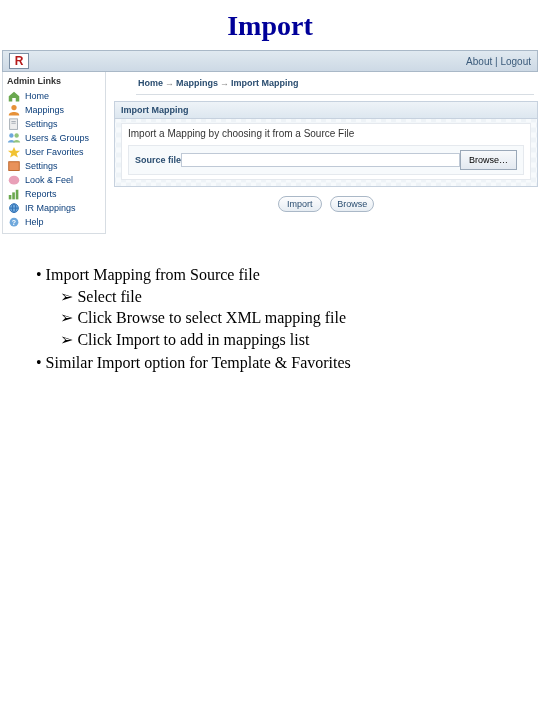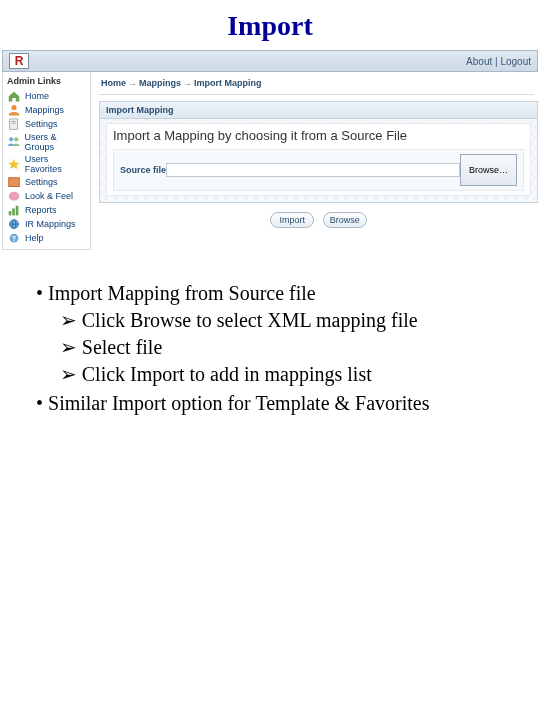--- a/index.html
+++ b/index.html
@@ -8,43 +8,43 @@
   .slide-title { font-family: "Times New Roman", serif; font-size: 28px; font-weight: bold; color: #000099; text-align: center; padding: 10px 0 8px; }
 
   .app-wrap { width: 536px; margin: 0 2px; }
   .topbar { height: 22px; background: linear-gradient(#e0e9f0, #cdd9e5); border: 1px solid #a9b8c7; display: flex; align-items: center; justify-content: space-between; padding: 0 6px; }
   .logo { width: 20px; height: 16px; background: #fff; border: 1px solid #7a8ea3; position: relative; display:flex; align-items:center; justify-content:center; }
   .logo-r { font: bold 12px Arial; color: #b51a1a; line-height: 1; }
   .top-links { font-size: 10px; color: #3a5a7a; }
   .top-links span { cursor: pointer; }
 
   .app-body { display: flex; }
-  .sidebar { width: 89px; border: 1px solid #d7dde3; border-top: none; padding: 2px 0 4px; }
+  .sidebar { width: 104px; border: 1px solid #d7dde3; border-top: none; padding: 2px 0 4px; }
   .sidebar-header { font: bold 9px Arial; color: #333; padding: 2px 4px 3px; }
   .sidebar-item { display: flex; align-items: center; gap: 4px; padding: 1px 4px; font-size: 9px; color: #0a3d7a; cursor: pointer; }
   .sicon { width: 14px; height: 12px; display: inline-block; }
 
   .main { flex: 1; padding: 4px 0 0 8px; }
-  .breadcrumb { font: bold 9px Arial; color: #2a4d70; padding: 2px 2px 6px; border-bottom: 1px solid #d7dde3; margin-right:4px;}
+  .breadcrumb { font: bold 9px Arial; color: #2a4d70; padding: 2px 2px 6px; border-bottom: 1px solid #d7dde3; margin-right:4px;margin-left:22px;}
   .breadcrumb .arrow { color: #888; font-weight: normal; padding: 0 2px; }
 
   .panel { margin-top: 6px; border: 1px solid #c6d1de; }
   .panel-hd { background: linear-gradient(#eef3f8, #dde7f0); font: bold 9px Arial; color: #2a4d70; padding: 3px 6px; border-bottom: 1px solid #c6d1de; }
   .panel-body { padding: 4px 6px 6px; font-size: 9px; color: #333; background: repeating-conic-gradient(#f7fafc 0% 25%, #eef3f7 0% 50%) 50%/10px 10px; }
   .panel-inner { background: #fff; padding: 4px 6px; border: 1px solid #e5e9ee; }
-  .desc { font-size: 13px; color: #333; margin-bottom: 6px; }
+  .desc { font-size: 10px; color: #333; margin-bottom: 6px; }
   .src-row { display: flex; align-items: center; background: #f7fafc; border: 1px solid #e5e9ee; padding: 4px 6px; }
   .src-label { font: bold 9px Arial; color: #2a4d70; }
   .file-input { flex: 1; height: 14px; border: 1px solid #bfc9d6; background: #fff; font-size: 9px; padding: 0 2px; }
-  .browse-btn { height: 32px; font-size: 9px; padding: 0 8px; border: 1px solid #9aa8b8; background: linear-gradient(#f7f9fb,#e3e9f0); cursor: pointer; }
+  .browse-btn { height: 20px; font-size: 9px; padding: 0 8px; border: 1px solid #9aa8b8; background: linear-gradient(#f7f9fb,#e3e9f0); cursor: pointer; }
 
   .btn-row { text-align: center; margin-top: 6px; }
   .capsule { display: inline-block; min-width: 44px; height: 16px; line-height: 14px; font-size: 9px; color: #2a4d70; border: 1px solid #aab8c7; border-radius: 8px; background: linear-gradient(#fdfdfe,#e7edf3); margin: 0 2px; cursor: pointer; text-align:center; padding:0 6px; }
 
-  .bullets { padding: 30px 36px 0; font-family: "Times New Roman", serif; font-size: 20px; color: #000; line-height: 1.35; }
+  .bullets { padding: 30px 36px 0; font-family: "Times New Roman", serif; font-size: 16px; color: #000; line-height: 1.35; }
   .bullets ul { list-style: none; }
   .b1 > li::before { content: "• "; }
   .b2 { padding-left: 24px; }
   .b2 > li::before { content: "➢ "; color: #000; }
   .b1 > li { margin-bottom: 2px; }
 </style>
 </head>
 <body>
 
 <div class="slide-title">Import</div>
@@ -90,21 +90,21 @@
               <circle cx="11" cy="4" r="2.5" fill="#93c47d"></circle>
               <path fill="#6fa8dc" d="M1 12c0-2 2-3 4-3s4 1 4 3z"></path>
               <path fill="#93c47d" d="M7 12c0-2 2-3 4-3s4 1 4 3z"></path>
             </svg></span>
         <span>Users &amp; Groups</span>
       </div>
       <div class="sidebar-item">
         <span class="sicon"><svg viewBox="0 0 16 14">
               <polygon fill="#f1c232" points="8,1 10,5.5 15,5.5 11,8.5 12.5,13 8,10.5 3.5,13 5,8.5 1,5.5 6,5.5"></polygon>
             </svg></span>
-        <span>Users Favorites</span>
+        <span>User Favorites</span>
       </div>
       <div class="sidebar-item">
         <span class="sicon"><svg viewBox="0 0 16 14">
               <rect x="2" y="2" width="12" height="10" fill="#e8925b" stroke="#b85c1f"></rect>
             </svg></span>
         <span>Settings</span>
       </div>
       <div class="sidebar-item">
         <span class="sicon"><svg viewBox="0 0 16 14">
               <ellipse cx="8" cy="7" rx="6" ry="5" fill="#e9a0b8"></ellipse>
@@ -161,20 +161,20 @@
       </div>
     </div>
   </div>
 </div>
 
 <div class="bullets">
   <ul class="b1">
     <li>
       <span>Import Mapping from Source file</span>
       <ul class="b2">
+        <li><span>Select file</span></li>
         <li><span>Click Browse to select XML mapping file</span></li>
-        <li><span>Select file</span></li>
         <li><span>Click Import to add in mappings list</span></li>
       </ul>
     </li>
     <li><span>Similar Import option for Template &amp; Favorites</span></li>
   </ul>
 </div>
 
 </body></html>

